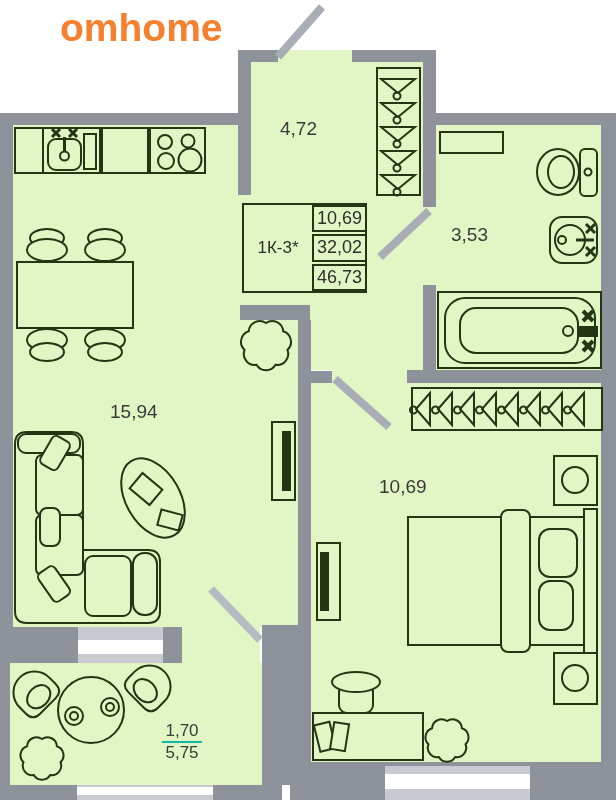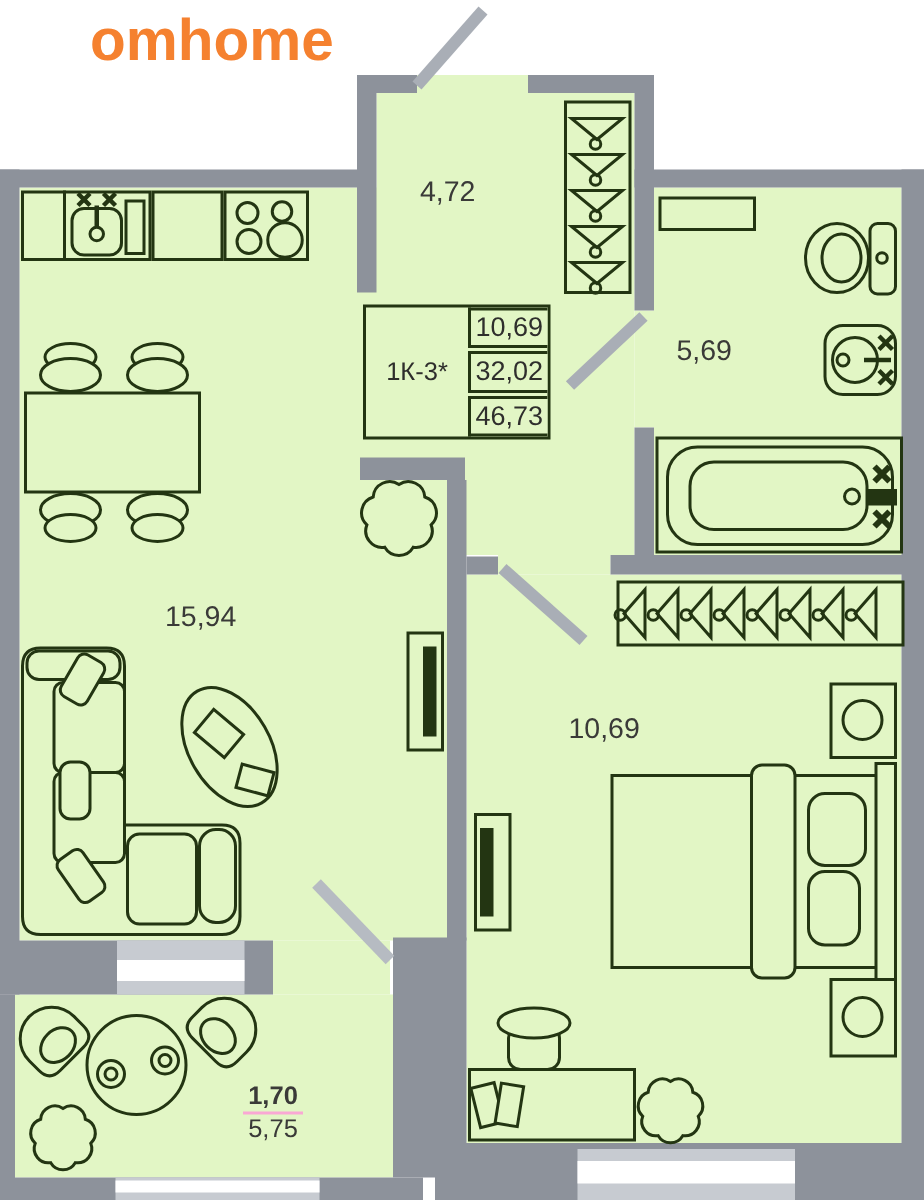--- a/index.html
+++ b/index.html
@@ -3,21 +3,21 @@
 <meta charset="utf-8">
 <style>
   html,body{margin:0;padding:0;background:#ffffff;}
   .stage{position:relative;width:616px;height:800px;background:#ffffff;overflow:hidden;
          font-family:"Liberation Sans",sans-serif;}
   .logo{position:absolute;left:15px;top:6px;font-size:39px;font-weight:bold;
         color:#f5812f;letter-spacing:0px;margin-left:45px;}
   svg{position:absolute;left:0;top:0;}
   .lbl{position:absolute;width:72px;text-align:left;font-size:19px;color:#3a3a38;}
   .frac{position:absolute;width:72px;text-align:center;font-size:17px;color:#3a3a38;line-height:19px;}
-  .frac .top{display:inline-block;border-bottom:2px solid #f9a8d4;padding:0 3px 1px 3px;font-weight:bold;}
+  .frac .top{display:inline-block;border-bottom:2px solid #14b8a6;padding:0 3px 1px 3px;}
   .info-table{position:absolute;left:242px;top:203px;width:125px;height:90px;
         box-sizing:border-box;border:2px solid #233512;background:#e2f6c5;display:flex;}
   .it-left{width:68px;box-sizing:border-box;display:flex;align-items:center;justify-content:center;
         font-size:17px;color:#2e2e2c;}
   .it-right{flex:1;display:flex;flex-direction:column;gap:2px;}
   .it-row{flex:1;box-sizing:border-box;border:2px solid #233512;border-right:none;
         display:flex;align-items:center;justify-content:center;font-size:18px;color:#2e2e2c;
         background:#e2f6c5;}
 </style>
 </head>
@@ -265,21 +265,21 @@
         <ellipse cx="0" cy="1" rx="13" ry="10" fill="none"></ellipse>
       </g>
       <g transform="translate(146,690) rotate(45)">
         <path d="M -21 4 L -21 -5 A 21 21 0 0 1 21 -5 L 21 4 Q 21 14 11 14 L -11 14 Q -21 14 -21 4 Z"></path>
         <ellipse cx="0" cy="1" rx="13" ry="10" fill="none"></ellipse>
       </g>
     </g>
   </svg>
 
   <div class="lbl" style="left:280px;top:118px;">4,72</div>
-  <div class="lbl" style="left:451px;top:224px;">5,69</div>
+  <div class="lbl" style="left:451px;top:224px;">3,53</div>
   <div class="lbl" style="left:110px;top:401px;">15,94</div>
   <div class="lbl" style="left:379px;top:476px;">10,69</div>
   <div class="frac" style="left:146px;top:721px;">
     <span class="top">1,70</span>
     <div>5,75</div>
   </div>
 
   <div class="info-table">
     <div class="it-left">1К-3*</div>
     <div class="it-right">

